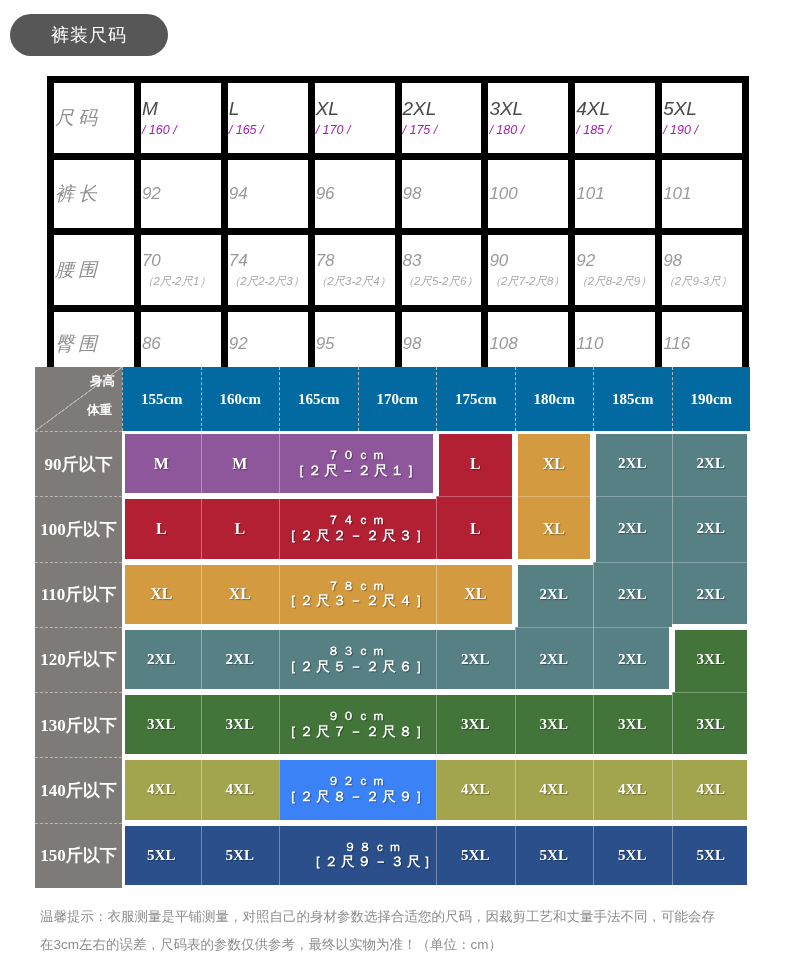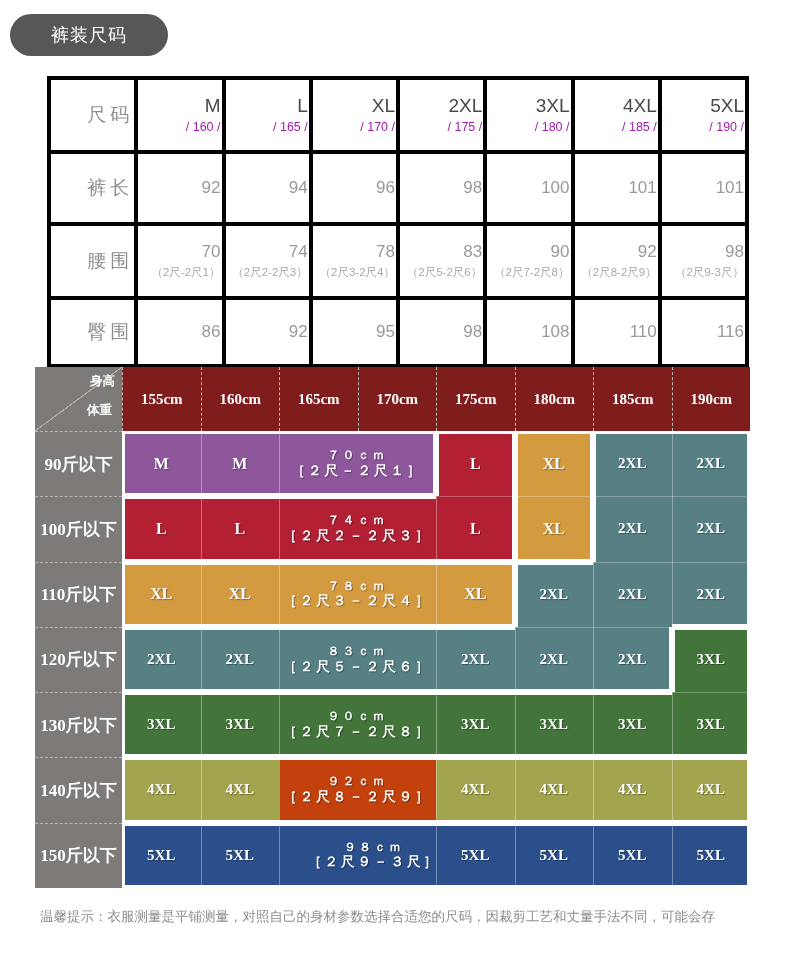--- a/index.html
+++ b/index.html
@@ -25,25 +25,26 @@
   }
 
   
   .spec{
     position:absolute;left:47px;top:76px;
     width:702px;
     border-collapse:collapse;
     table-layout:fixed;
   }
   .spec td{
-    border:4px solid #000000;
-    text-align:right;
+    border:7px solid #000000;
+    text-align:left;
     vertical-align:middle;
     color:#9a9a9a;
     font-weight:normal;
+    font-style:italic;
   }
   .spec .rowhead{
     font-size:19px;color:#8f8f8f;letter-spacing:4px;
   }
   .spec .colhead{height:68px;}
   .spec .sz{font-size:19px;color:#4a4a4a;line-height:1.25;}
   .spec .ht{font-size:12.5px;color:#a21caf;line-height:1.5;}
   .spec .val{font-size:17px;color:#9a9a9a;line-height:1.35;}
   .spec .sub{font-size:11.5px;color:#a8a8a8;display:block;line-height:1.5;white-space:nowrap;}
   .spec tr.r1 td{height:66px;}
@@ -65,21 +66,21 @@
     display:flex;align-items:center;justify-content:center;
     color:#ffffff;
     font-family:"Liberation Serif","DejaVu Serif",serif;
     font-weight:bold;
     box-sizing:border-box;
   }
   
   .hcol{
     font-size:15px;
     border-left:1px dashed #b9b5b2;
-    background:#7f1d1d;
+    background:#0369a1;
   }
   .corner{
     background:#7d7a78;
     overflow:hidden;
   }
   .corner .diag{
     position:absolute;left:0;top:0;width:100%;height:100%;
     background:linear-gradient(to bottom right,
       transparent calc(50% - 0.6px), #b0acaa calc(50% - 0.6px),
       #b0acaa calc(50% + 0.6px), transparent calc(50% + 0.6px));
@@ -279,21 +280,21 @@
         <div class="cm">９０ｃｍ</div>
         <div class="chi">［２尺７－２尺８］</div>
       </div>
       <div class="mcell sizecell small" style="background: rgb(67, 117, 58); box-shadow: rgb(255, 255, 255) 0px 3px 0px 0px inset, rgb(255, 255, 255) 0px -3px 0px 0px inset, rgba(255, 255, 255, 0.35) 1px 0px 0px 0px inset;">3XL</div>
       <div class="mcell sizecell small" style="background: rgb(67, 117, 58); box-shadow: rgb(255, 255, 255) 0px 3px 0px 0px inset, rgb(255, 255, 255) 0px -3px 0px 0px inset, rgba(255, 255, 255, 0.35) 1px 0px 0px 0px inset;">3XL</div>
       <div class="mcell sizecell small" style="background: rgb(67, 117, 58); box-shadow: rgb(255, 255, 255) 0px 3px 0px 0px inset, rgb(255, 255, 255) 0px -3px 0px 0px inset, rgba(255, 255, 255, 0.35) 1px 0px 0px 0px inset;">3XL</div>
       <div class="mcell sizecell small" style="background: rgb(67, 117, 58); box-shadow: rgb(255, 255, 255) 0px -3px 0px 0px inset, rgb(255, 255, 255) -3px 0px 0px 0px inset, rgba(255, 255, 255, 0.35) 1px 0px 0px 0px inset, rgba(255, 255, 255, 0.28) 0px 1px 0px 0px inset;">3XL</div>
       <div class="mcell rowhead-m">140斤以下</div>
       <div class="mcell sizecell small" style="background: rgb(163, 164, 78); box-shadow: rgb(255, 255, 255) 0px 3px 0px 0px inset, rgb(255, 255, 255) 0px -3px 0px 0px inset, rgb(255, 255, 255) 3px 0px 0px 0px inset;">4XL</div>
       <div class="mcell sizecell small" style="background: rgb(163, 164, 78); box-shadow: rgb(255, 255, 255) 0px 3px 0px 0px inset, rgb(255, 255, 255) 0px -3px 0px 0px inset, rgba(255, 255, 255, 0.35) 1px 0px 0px 0px inset;">4XL</div>
-      <div class="mcell sizecell meas" style="background: #c2410c; grid-column: span 2; box-shadow: rgb(255, 255, 255) 0px 3px 0px 0px inset, rgb(255, 255, 255) 0px -3px 0px 0px inset, rgba(255, 255, 255, 0.35) 1px 0px 0px 0px inset;">
+      <div class="mcell sizecell meas" style="background: #3b82f6; grid-column: span 2; box-shadow: rgb(255, 255, 255) 0px 3px 0px 0px inset, rgb(255, 255, 255) 0px -3px 0px 0px inset, rgba(255, 255, 255, 0.35) 1px 0px 0px 0px inset;">
         <div class="cm">９２ｃｍ</div>
         <div class="chi">［２尺８－２尺９］</div>
       </div>
       <div class="mcell sizecell small" style="background: rgb(163, 164, 78); box-shadow: rgb(255, 255, 255) 0px 3px 0px 0px inset, rgb(255, 255, 255) 0px -3px 0px 0px inset, rgba(255, 255, 255, 0.35) 1px 0px 0px 0px inset;">4XL</div>
       <div class="mcell sizecell small" style="background: rgb(163, 164, 78); box-shadow: rgb(255, 255, 255) 0px 3px 0px 0px inset, rgb(255, 255, 255) 0px -3px 0px 0px inset, rgba(255, 255, 255, 0.35) 1px 0px 0px 0px inset;">4XL</div>
       <div class="mcell sizecell small" style="background: rgb(163, 164, 78); box-shadow: rgb(255, 255, 255) 0px 3px 0px 0px inset, rgb(255, 255, 255) 0px -3px 0px 0px inset, rgba(255, 255, 255, 0.35) 1px 0px 0px 0px inset;">4XL</div>
       <div class="mcell sizecell small" style="background: rgb(163, 164, 78); box-shadow: rgb(255, 255, 255) 0px 3px 0px 0px inset, rgb(255, 255, 255) 0px -3px 0px 0px inset, rgb(255, 255, 255) -3px 0px 0px 0px inset, rgba(255, 255, 255, 0.35) 1px 0px 0px 0px inset;">4XL</div>
       <div class="mcell rowhead-m">150斤以下</div>
       <div class="mcell sizecell small" style="background: rgb(42, 79, 138); box-shadow: rgb(255, 255, 255) 0px 3px 0px 0px inset, rgb(255, 255, 255) 0px -3px 0px 0px inset, rgb(255, 255, 255) 3px 0px 0px 0px inset;">5XL</div>
       <div class="mcell sizecell small" style="background: rgb(42, 79, 138); box-shadow: rgb(255, 255, 255) 0px 3px 0px 0px inset, rgb(255, 255, 255) 0px -3px 0px 0px inset, rgba(255, 255, 255, 0.35) 1px 0px 0px 0px inset;">5XL</div>
@@ -302,15 +303,16 @@
         <div class="chi">［２尺９－３尺］</div>
       </div>
       <div class="mcell sizecell small" style="background: rgb(42, 79, 138); box-shadow: rgb(255, 255, 255) 0px 3px 0px 0px inset, rgb(255, 255, 255) 0px -3px 0px 0px inset, rgba(255, 255, 255, 0.35) 1px 0px 0px 0px inset;">5XL</div>
       <div class="mcell sizecell small" style="background: rgb(42, 79, 138); box-shadow: rgb(255, 255, 255) 0px 3px 0px 0px inset, rgb(255, 255, 255) 0px -3px 0px 0px inset, rgba(255, 255, 255, 0.35) 1px 0px 0px 0px inset;">5XL</div>
       <div class="mcell sizecell small" style="background: rgb(42, 79, 138); box-shadow: rgb(255, 255, 255) 0px 3px 0px 0px inset, rgb(255, 255, 255) 0px -3px 0px 0px inset, rgba(255, 255, 255, 0.35) 1px 0px 0px 0px inset;">5XL</div>
       <div class="mcell sizecell small" style="background: rgb(42, 79, 138); box-shadow: rgb(255, 255, 255) 0px 3px 0px 0px inset, rgb(255, 255, 255) 0px -3px 0px 0px inset, rgb(255, 255, 255) -3px 0px 0px 0px inset, rgba(255, 255, 255, 0.35) 1px 0px 0px 0px inset;">5XL</div>
     </div>
 
   <div class="note">
     <div>温馨提示：衣服测量是平铺测量，对照自己的身材参数选择合适您的尺码，因裁剪工艺和丈量手法不同，可能会存</div>
+    <div>在3cm左右的误差，尺码表的参数仅供参考，最终以实物为准！（单位：cm）</div>
   </div>
 
 </div>
 
 </body></html>

